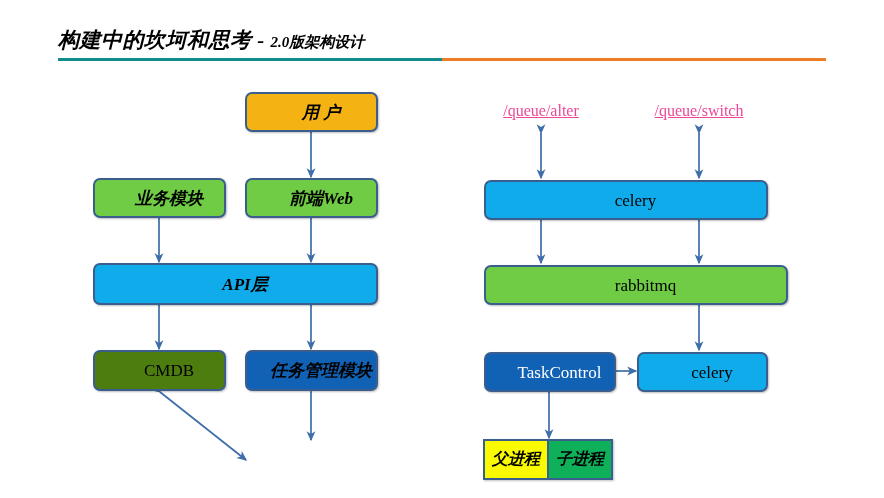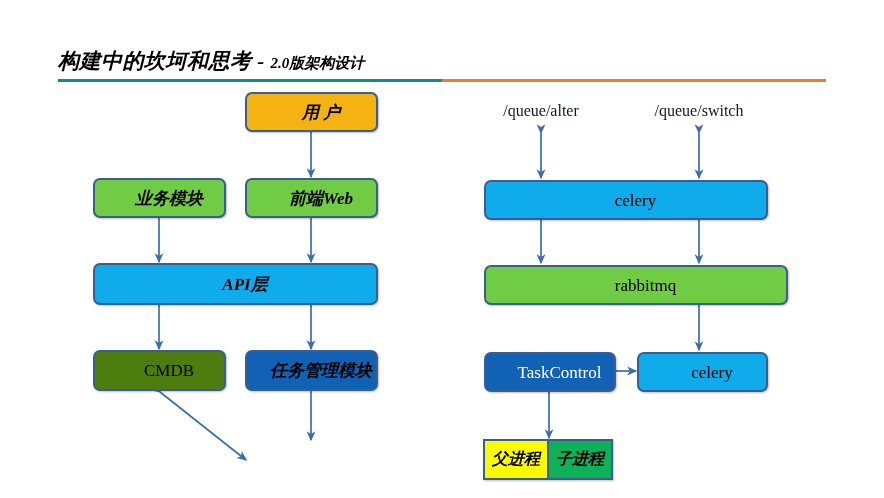--- a/index.html
+++ b/index.html
@@ -14,21 +14,20 @@
     overflow: hidden;
     font-family: "Liberation Serif", "DejaVu Serif", serif;
   }
 
   
   #header {
     position: absolute;
     left: 0; top: 0;
     width: 820px;
     height: 70px;
-    margin-top: 21px;
   }
   #title-text {
     position: absolute;
     left: 58px;
     top: 26px;
     font-size: 21px;
     color: #000000;
     white-space: nowrap;
     letter-spacing: 0.5px;
     font-weight: 600;
@@ -142,23 +141,24 @@
     font-style: italic;
     font-size: 16px;
     color: #000;
     white-space: nowrap;
   }
 
   .queue-label {
     position: absolute;
     font-family: "Liberation Serif", "DejaVu Serif", serif;
     font-size: 16px;
-    color: #0f172a;
+    color: #ec4899;
     white-space: nowrap;
     transform: translateX(-50%);
+    text-decoration: underline;
   }
 </style>
 </head>
 <body>
 
 <div id="header">
   <div id="title-text">
     <span>构建中的坎坷和思考</span><span id="title-sub-wrap"><span> - </span><span id="title-sub">2.0版架构设计</span></span>
   </div>
   <div id="divider">

